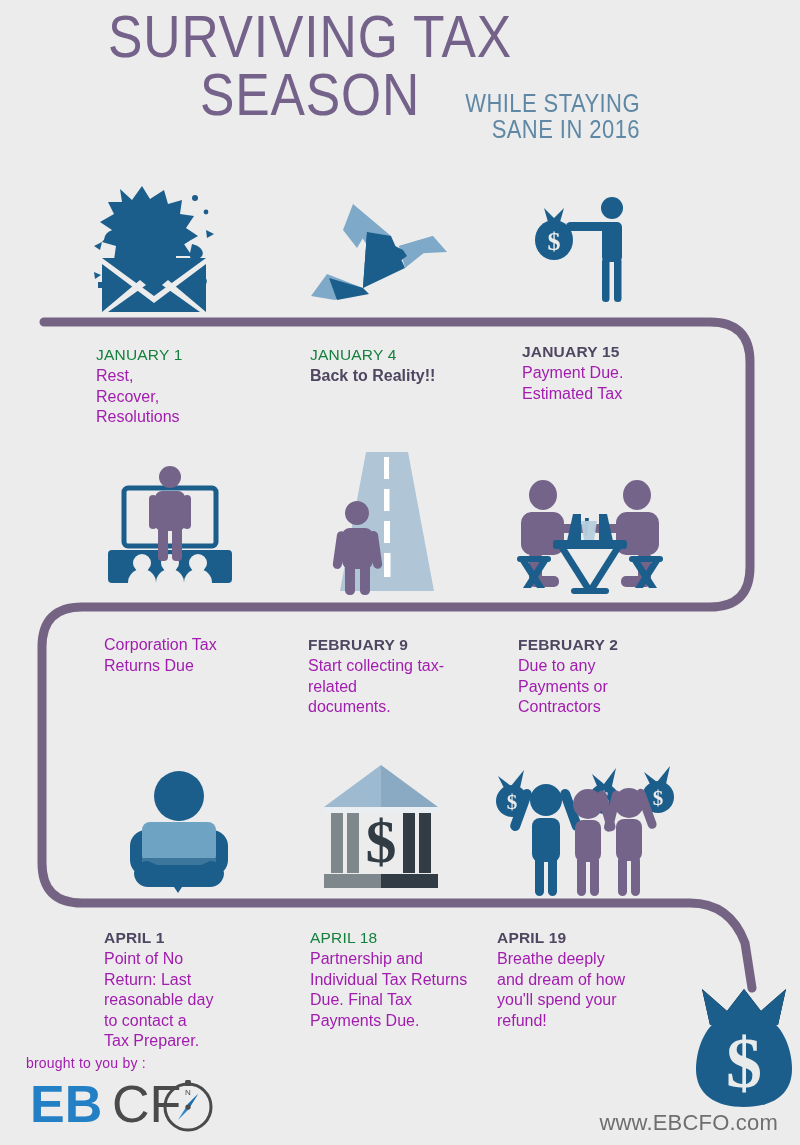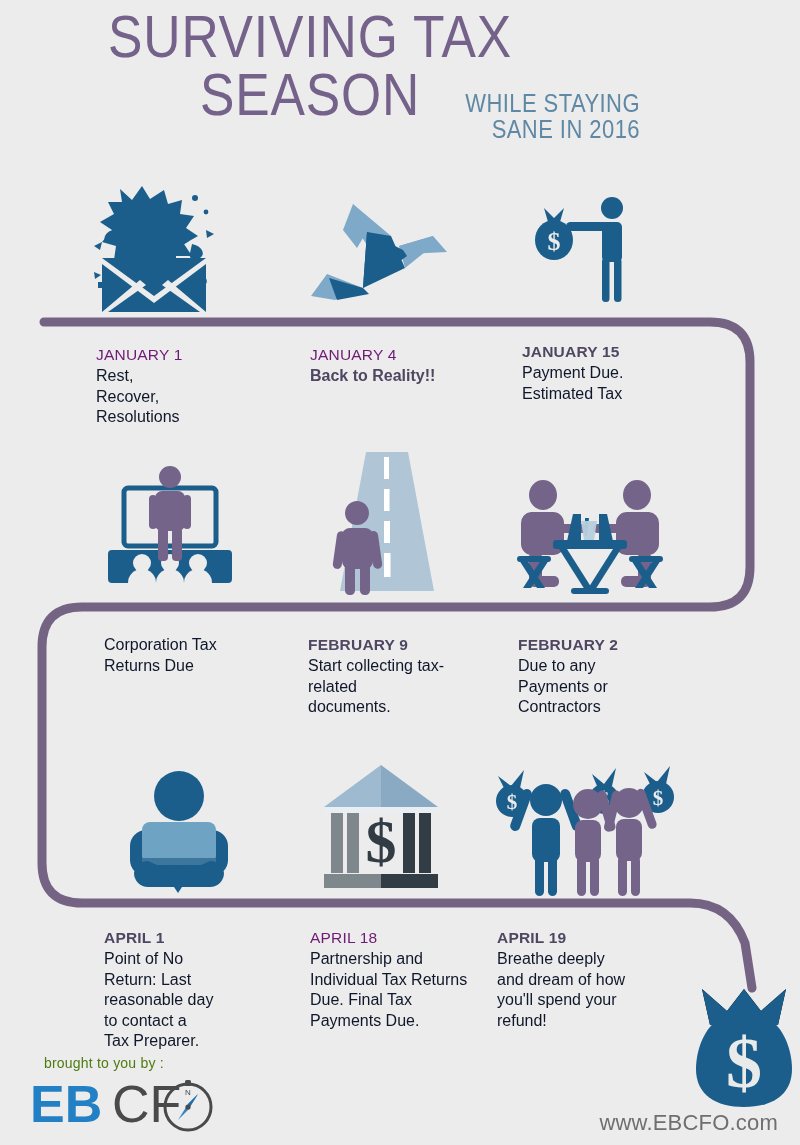--- a/index.html
+++ b/index.html
@@ -30,34 +30,34 @@
     font-size:25px;line-height:26px;
     letter-spacing:0.5px;
     transform:scaleX(0.88);transform-origin:100% 0;
   }
 
   
   .path{position:absolute;left:0;top:0;width:800px;height:1145px;pointer-events:none;}
   .icon-box{position:absolute;}
   .txt{position:absolute;width:200px;color:#6b6477;}
   .txt .date{
-    font-size:15.5px;line-height:20px;color:#701a75;
+    font-size:15.5px;line-height:20px;color:#15803d;
     letter-spacing:0.2px;margin-bottom:1px;
   }
   .txt .date.b{font-weight:bold;color:#4f4761;}
   .txt .body{
-    font-size:16px;line-height:20.5px;color:#0f172a;
+    font-size:16px;line-height:20.5px;color:#a21caf;
     font-weight:300;
   }
   .txt .body.b{font-weight:bold;color:#4f4761;}
 
   
   .brought{
-    position:absolute;left:44px;top:1055px;
-    font-size:14px;color:#4d7c0f;font-weight:300;
+    position:absolute;left:26px;top:1055px;
+    font-size:14px;color:#a21caf;font-weight:300;
     letter-spacing:0.2px;
   }
   .logo{position:absolute;left:30px;top:1076px;}
   .site{
     position:absolute;right:22px;top:1110px;
     font-size:22px;color:#6f6f6f;font-weight:300;
     letter-spacing:0.2px;
   }
   .moneybag-btm{position:absolute;left:694px;top:985px;}
   svg{display:block;overflow:visible;}

